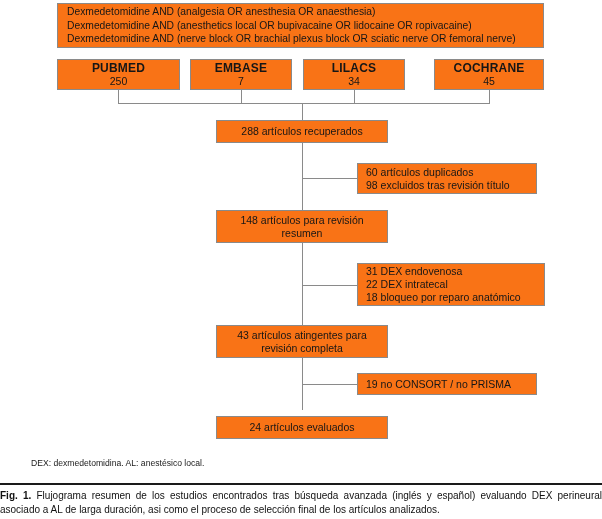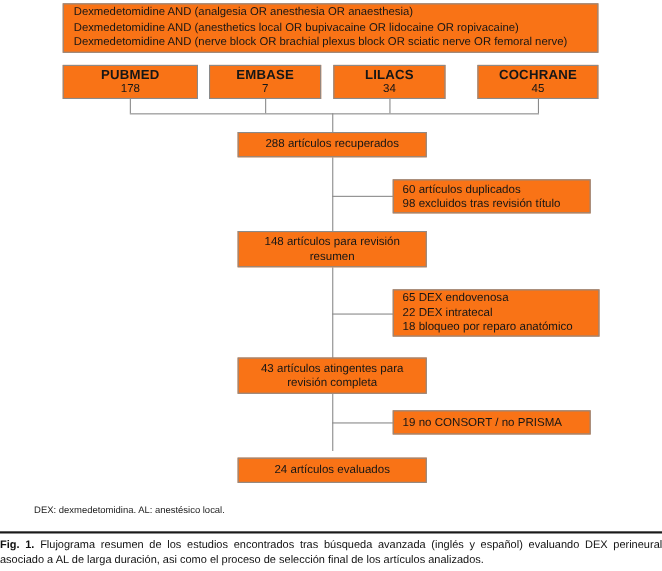--- a/index.html
+++ b/index.html
@@ -87,21 +87,21 @@
 <div class="stage">
 
   <div class="box left" id="query-box">
     <span class="ln">Dexmedetomidine AND (analgesia OR anesthesia OR anaesthesia)</span>
     <span class="ln">Dexmedetomidine AND (anesthetics local OR bupivacaine OR lidocaine OR ropivacaine)</span>
     <span class="ln">Dexmedetomidine AND (nerve block OR brachial plexus block OR sciatic nerve OR femoral nerve)</span>
   </div>
 
   <div class="box db" id="db-pubmed">
     <span class="name">PUBMED</span>
-    <span class="cnt">178</span>
+    <span class="cnt">250</span>
   </div>
   <div class="box db" id="db-embase">
     <span class="name">EMBASE</span>
     <span class="cnt">7</span>
   </div>
   <div class="box db" id="db-lilacs">
     <span class="name">LILACS</span>
     <span class="cnt">34</span>
   </div>
   <div class="box db" id="db-cochrane">
@@ -131,21 +131,21 @@
 
   <div class="box" id="box-abstract">
     <span class="ln">148 artículos para revisión</span>
     <span class="ln">resumen</span>
   </div>
 
   <div class="ln-v" style="left:302px;top:243px;height:83px;"></div>
   <div class="ln-h" style="left:302px;top:285px;width:56px;"></div>
 
   <div class="box left" id="box-excl2">
-    <span class="ln">65 DEX endovenosa</span>
+    <span class="ln">31 DEX endovenosa</span>
     <span class="ln">22 DEX intratecal</span>
     <span class="ln">18 bloqueo por reparo anatómico</span>
   </div>
 
   <div class="box" id="box-fulltext">
     <span class="ln">43 artículos atingentes para</span>
     <span class="ln">revisión completa</span>
   </div>
 
   <div class="ln-v" style="left:302px;top:358px;height:52px;"></div>

